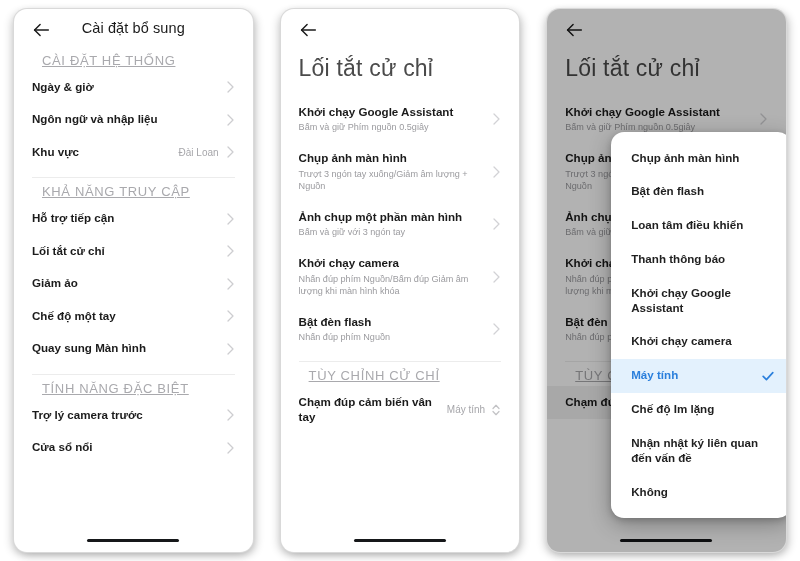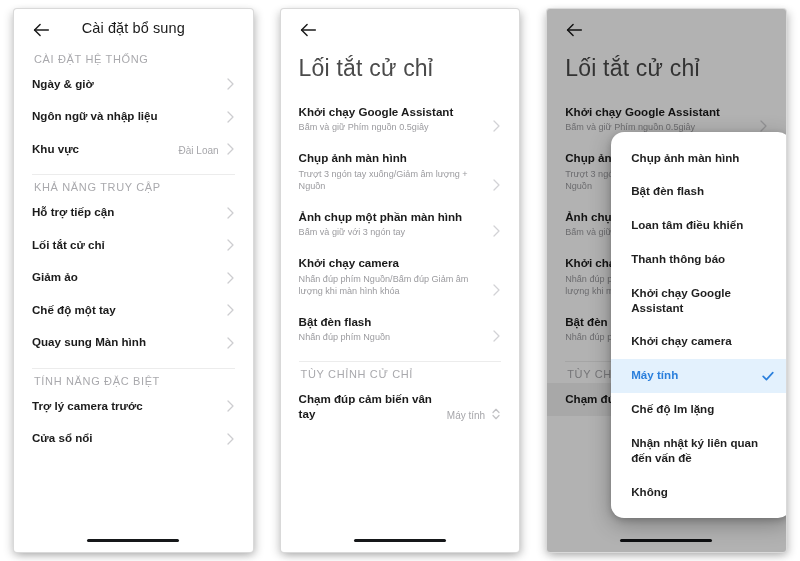--- a/index.html
+++ b/index.html
@@ -30,21 +30,21 @@
     overflow: hidden;
     background: #ffffff;
   }
   .screen {
     position: absolute;
     left: 14px;
     right: 14px;
     top: 9px;
     bottom: 9px;
     background: #ffffff;
-    border-radius: 3px;
+    border-radius: 13px;
     overflow: hidden;
     box-shadow: 0 0 0 1px #d9d9d9, 3px 3px 9px rgba(0,0,0,0.22),
                 -3px 3px 9px rgba(0,0,0,0.16);
   }
   .panel.p3 .screen { background: #ffffff; }
 
   
   .topbar {
     position: relative;
     height: 38px;
@@ -72,33 +72,34 @@
   .big-title {
     font-size: 23px;
     color: #4a4a4a;
     font-weight: 400;
     padding: 8px 18px 14px 18px;
     letter-spacing: 0.2px;
   }
 
   
   .sec-label {
-    font-size: 11px;
+    font-size: 13px;
     letter-spacing: 0.65px;
     color: #a9a9ad;
-    padding: 0 20px;
+    padding: 0 28px;
     margin: 6px 0 3px 0;
     text-transform: uppercase;
+    text-decoration: underline;
   }
 
   
   .row {
     position: relative;
     display: flex;
-    align-items: flex-end;
+    align-items: center;
     min-height: 30px;
     padding: 9px 18px 9px 18px;
     box-sizing: border-box;
     cursor: pointer;
   }
   .row-texts { flex: 1 1 auto; min-width: 0; }
   .row-title {
     font-size: 11.6px;
     font-weight: bold;
     color: #1b1b1b;

